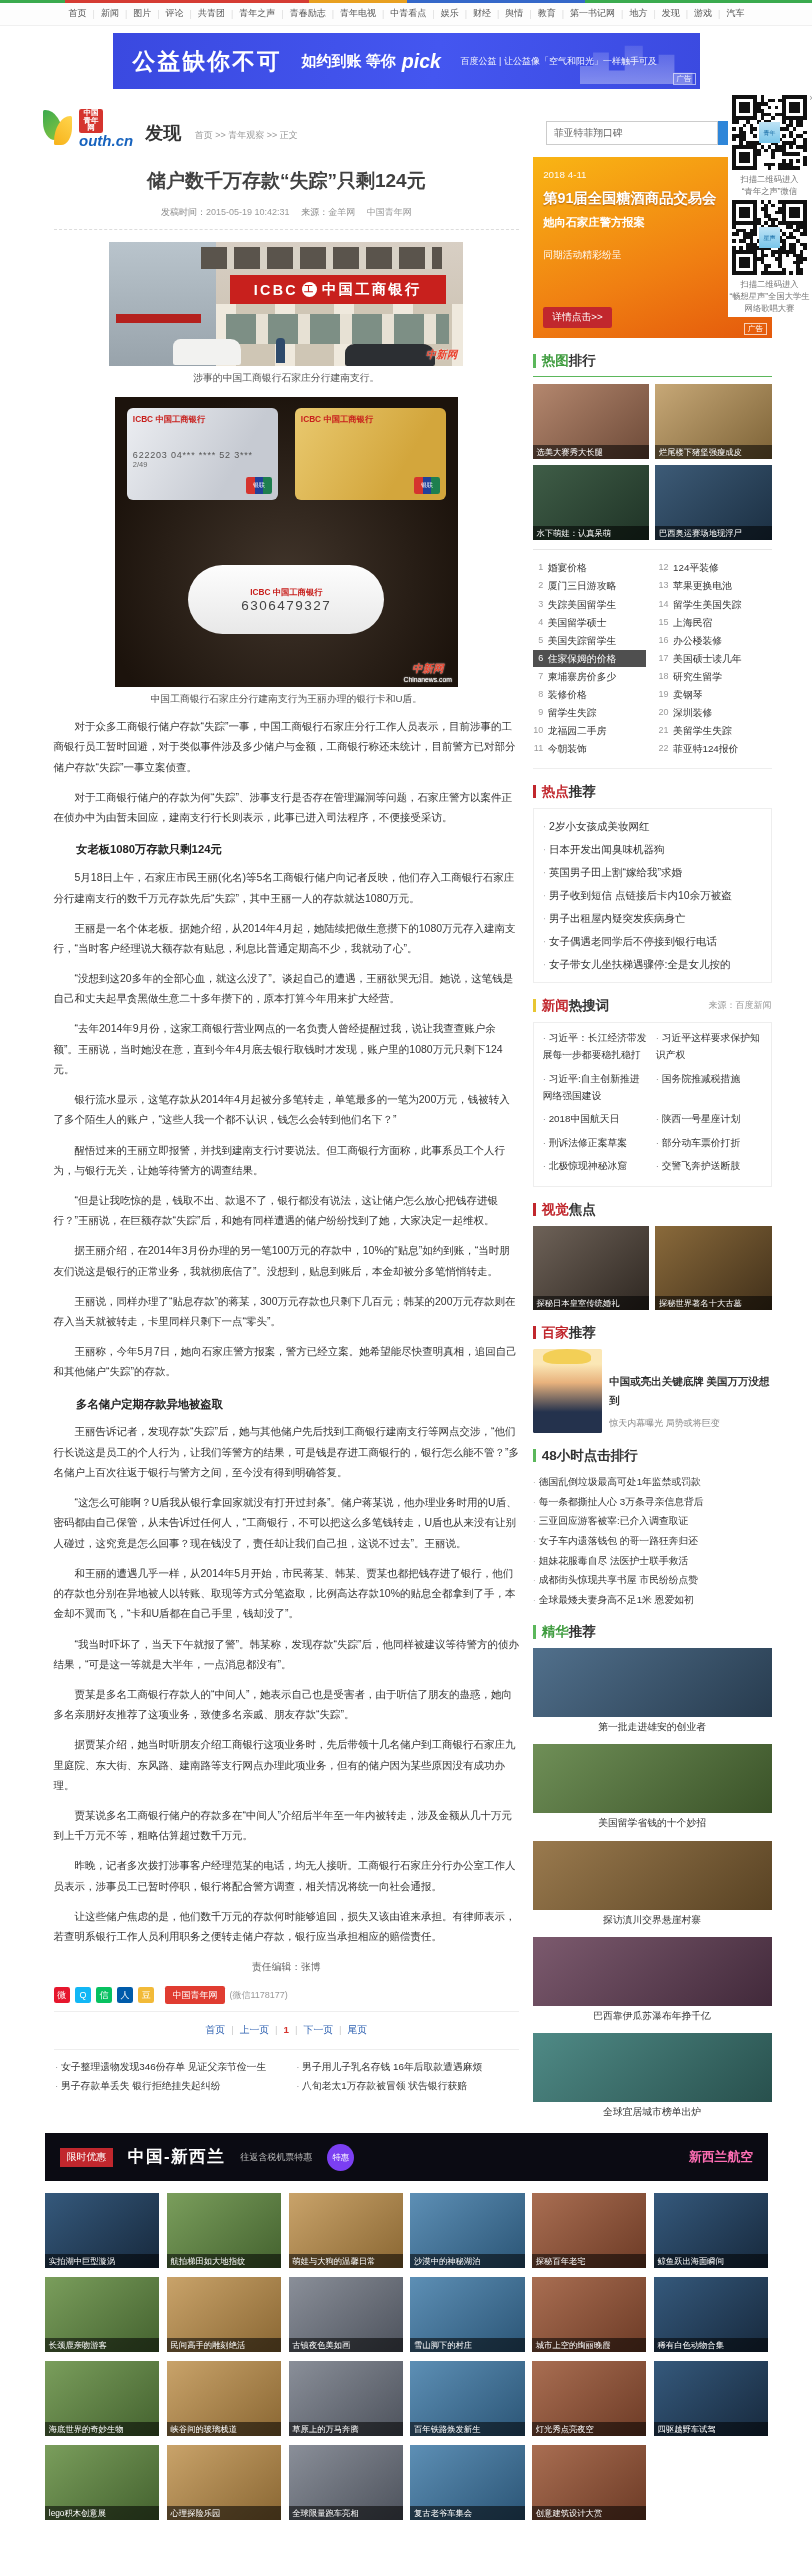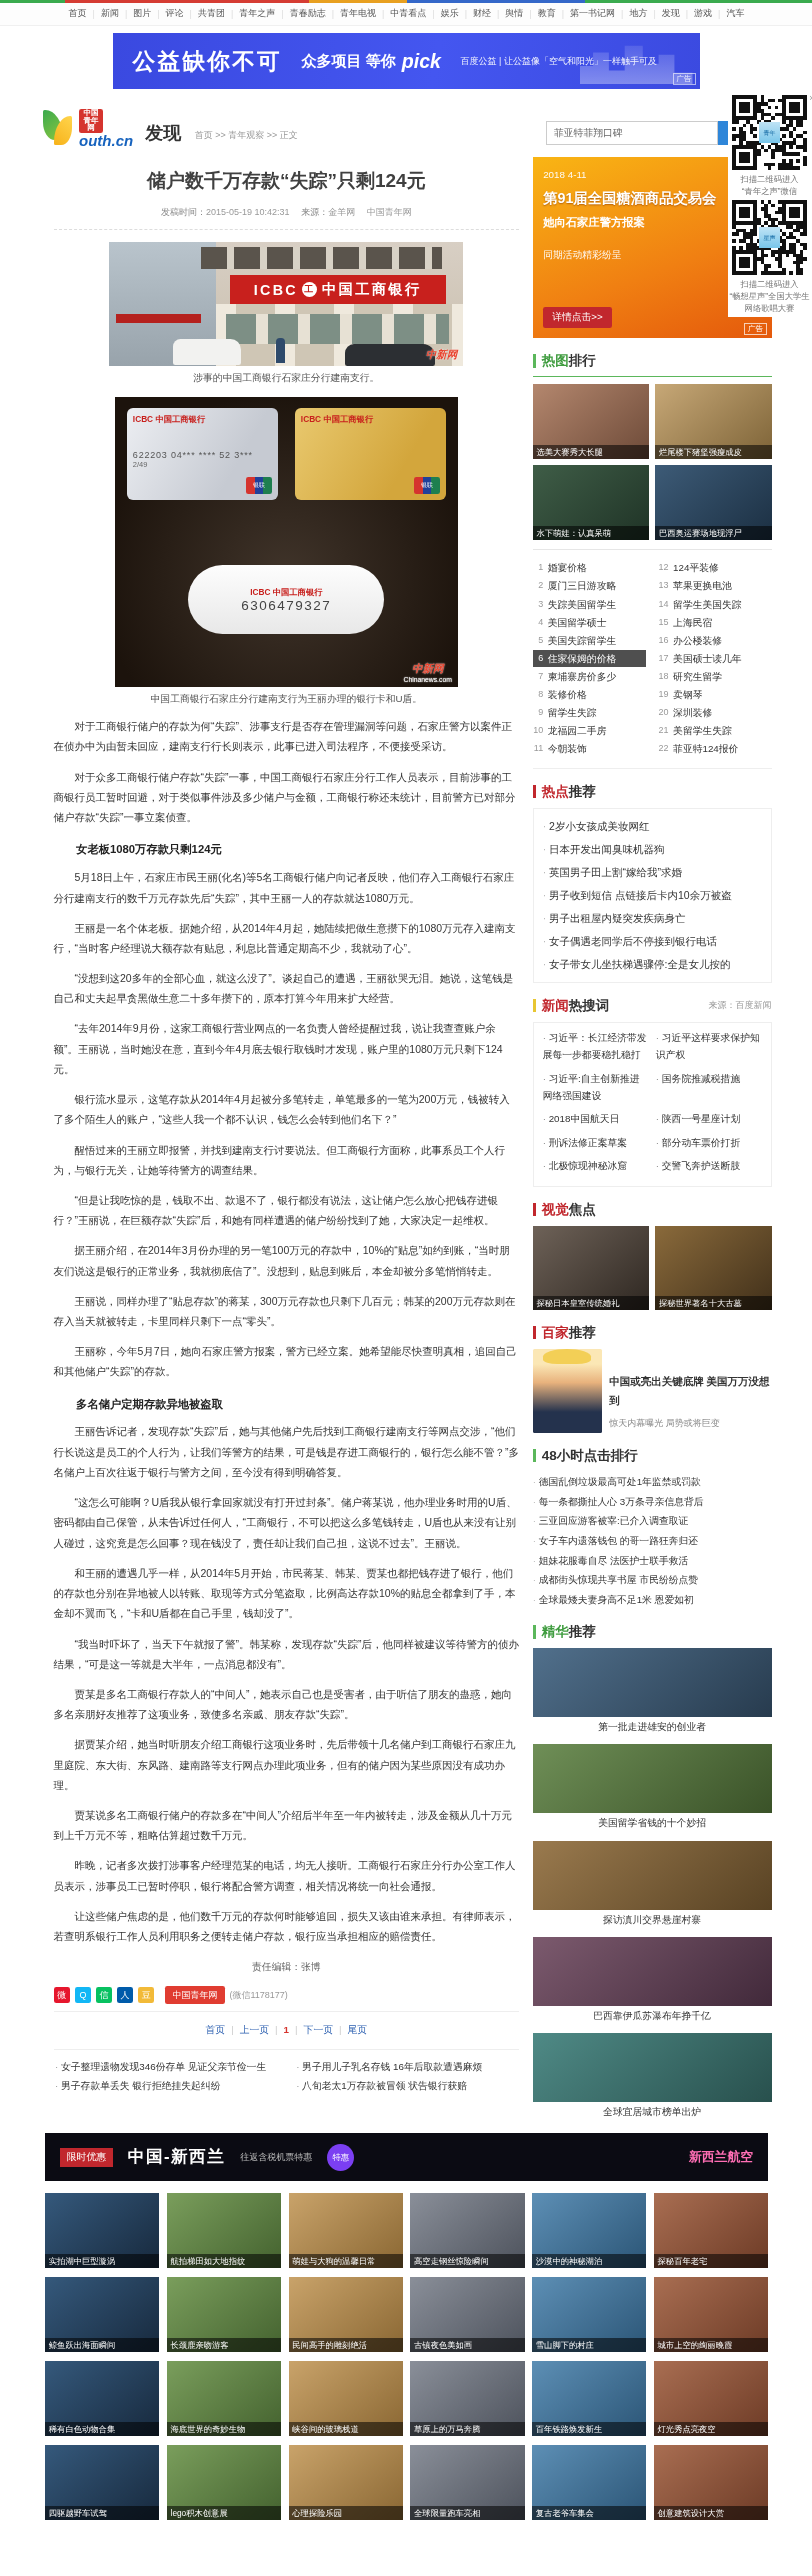--- a/index.html
+++ b/index.html
@@ -174,21 +174,21 @@
     <span class="sep">|</span>
     <span class="lnk">发现</span>
     <span class="sep">|</span>
     <span class="lnk">游戏</span>
     <span class="sep">|</span>
     <span class="lnk">汽车</span>
   </nav>
 
 <div class="banner">
   <span class="big">公益缺你不可</span>
-  <span class="mid">众多项目 等你</span>
+  <span class="mid">如约到账 等你</span>
   <span class="pick">pick</span>
   <span class="small">百度公益 | 让公益像「空气和阳光」一样触手可及</span>
   <span class="city"></span>
   <span class="adtag">广告</span>
 </div>
 
 <div class="qr-rail">
   <div class="qr-wrap">
     <div class="qr" id="qr1">
         <span style="background: rgb(17, 17, 17);"></span>
@@ -1152,22 +1152,22 @@
           <div class="ushield">
             <div class="brand">ICBC 中国工商银行</div>
             <div class="num">6306479327</div>
           </div>
           <div class="wm"><span>中新网</span><small>Chinanews.com</small></div>
         </div>
         <figcaption class="figcap">中国工商银行石家庄分行建南支行为王丽办理的银行卡和U盾。</figcaption>
       </figure>
 
       <div id="article-body">
+          <p>对于众多工商银行储户存款“失踪”一事，中国工商银行石家庄分行工作人员表示，目前涉事的工商银行员工暂时回避，对于类似事件涉及多少储户与金额，工商银行称还未统计，目前警方已对部分储户存款“失踪”一事立案侦查。</p>
           <p>对于工商银行储户的存款为何“失踪”、涉事支行是否存在管理漏洞等问题，石家庄警方以案件正在侦办中为由暂未回应，建南支行行长则表示，此事已进入司法程序，不便接受采访。</p>
-          <p>对于众多工商银行储户存款“失踪”一事，中国工商银行石家庄分行工作人员表示，目前涉事的工商银行员工暂时回避，对于类似事件涉及多少储户与金额，工商银行称还未统计，目前警方已对部分储户存款“失踪”一事立案侦查。</p>
           <h2 class="sub">女老板1080万存款只剩124元</h2>
           <p>5月18日上午，石家庄市民王丽(化名)等5名工商银行储户向记者反映，他们存入工商银行石家庄分行建南支行的数千万元存款先后“失踪”，其中王丽一人的存款就达1080万元。</p>
           <p>王丽是一名个体老板。据她介绍，从2014年4月起，她陆续把做生意攒下的1080万元存入建南支行，“当时客户经理说大额存款有贴息，利息比普通定期高不少，我就动了心”。</p>
           <p>“没想到这20多年的全部心血，就这么没了”。谈起自己的遭遇，王丽欲哭无泪。她说，这笔钱是自己和丈夫起早贪黑做生意二十多年攒下的，原本打算今年用来扩大经营。</p>
           <p>“去年2014年9月份，这家工商银行营业网点的一名负责人曾经提醒过我，说让我查查账户余额”。王丽说，当时她没在意，直到今年4月底去银行取钱时才发现，账户里的1080万元只剩下124元。</p>
           <p>银行流水显示，这笔存款从2014年4月起被分多笔转走，单笔最多的一笔为200万元，钱被转入了多个陌生人的账户，“这些人我一个都不认识，钱怎么会转到他们名下？”</p>
           <p>醒悟过来的王丽立即报警，并找到建南支行讨要说法。但工商银行方面称，此事系员工个人行为，与银行无关，让她等待警方的调查结果。</p>
           <p>“但是让我吃惊的是，钱取不出、款退不了，银行都没有说法，这让储户怎么放心把钱存进银行？”王丽说，在巨额存款“失踪”后，和她有同样遭遇的储户纷纷找到了她，大家决定一起维权。</p>
           <p>据王丽介绍，在2014年3月份办理的另一笔100万元的存款中，10%的“贴息”如约到账，“当时朋友们说这是银行的正常业务，我就彻底信了”。没想到，贴息到账后，本金却被分多笔悄悄转走。</p>
           <p>王丽说，同样办理了“贴息存款”的蒋某，300万元存款也只剩下几百元；韩某的200万元存款则在存入当天就被转走，卡里同样只剩下一点“零头”。</p>
@@ -1439,23 +1439,20 @@
   <div class="guess-grid" id="guess-grid">
       <div class="thumb g0">
         <div class="cap">实拍湖中巨型漩涡</div>
       </div>
       <div class="thumb g1">
         <div class="cap">航拍梯田如大地指纹</div>
       </div>
       <div class="thumb g2">
         <div class="cap">萌娃与大狗的温馨日常</div>
       </div>
-      <div class="thumb g3">
-        <div class="cap">高空走钢丝惊险瞬间</div>
-      </div>
       <div class="thumb g4">
         <div class="cap">沙漠中的神秘湖泊</div>
       </div>
       <div class="thumb g5">
         <div class="cap">探秘百年老宅</div>
       </div>
       <div class="thumb g0">
         <div class="cap">鲸鱼跃出海面瞬间</div>
       </div>
       <div class="thumb g1">

